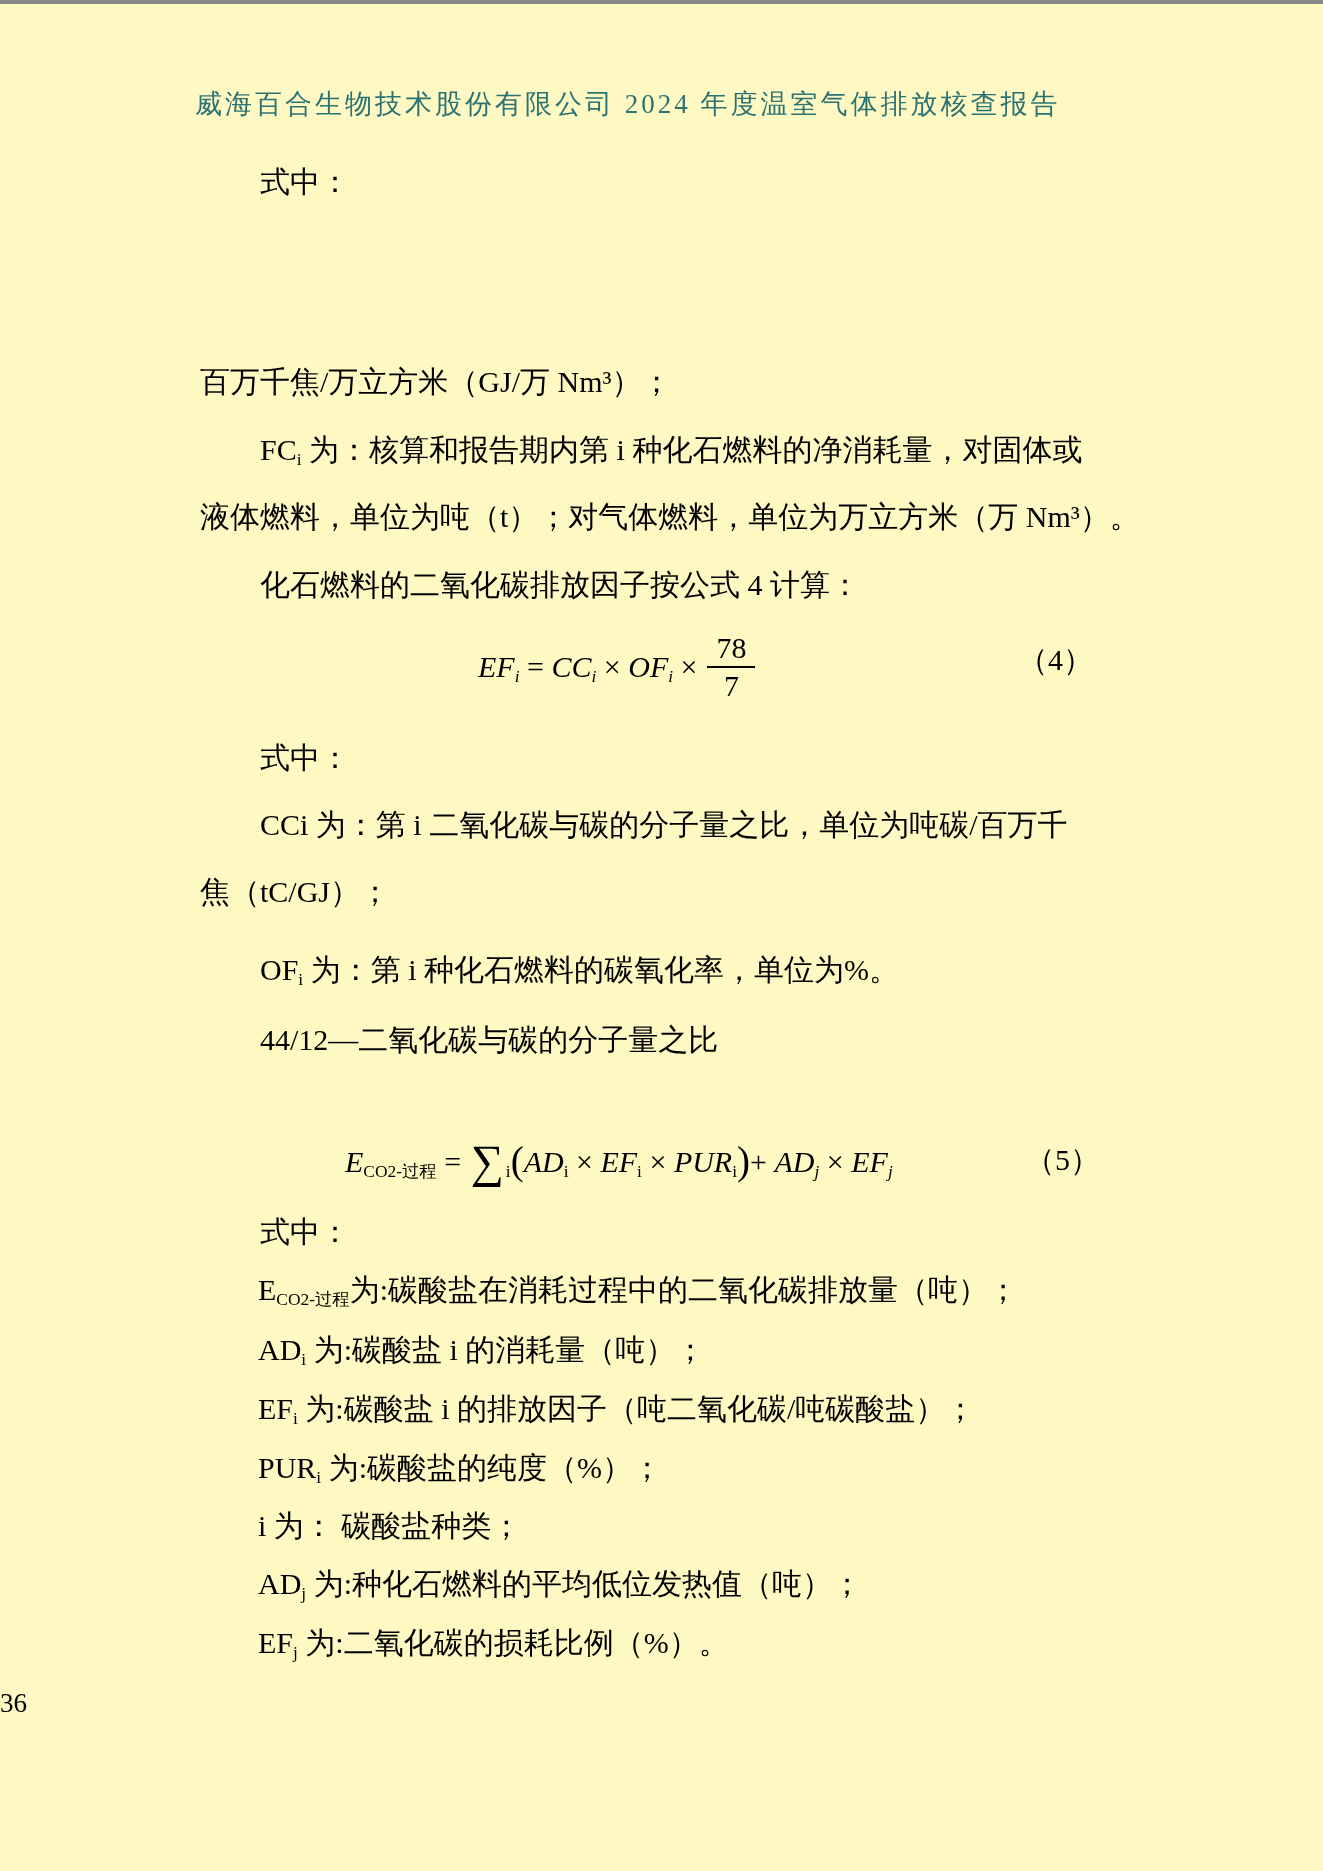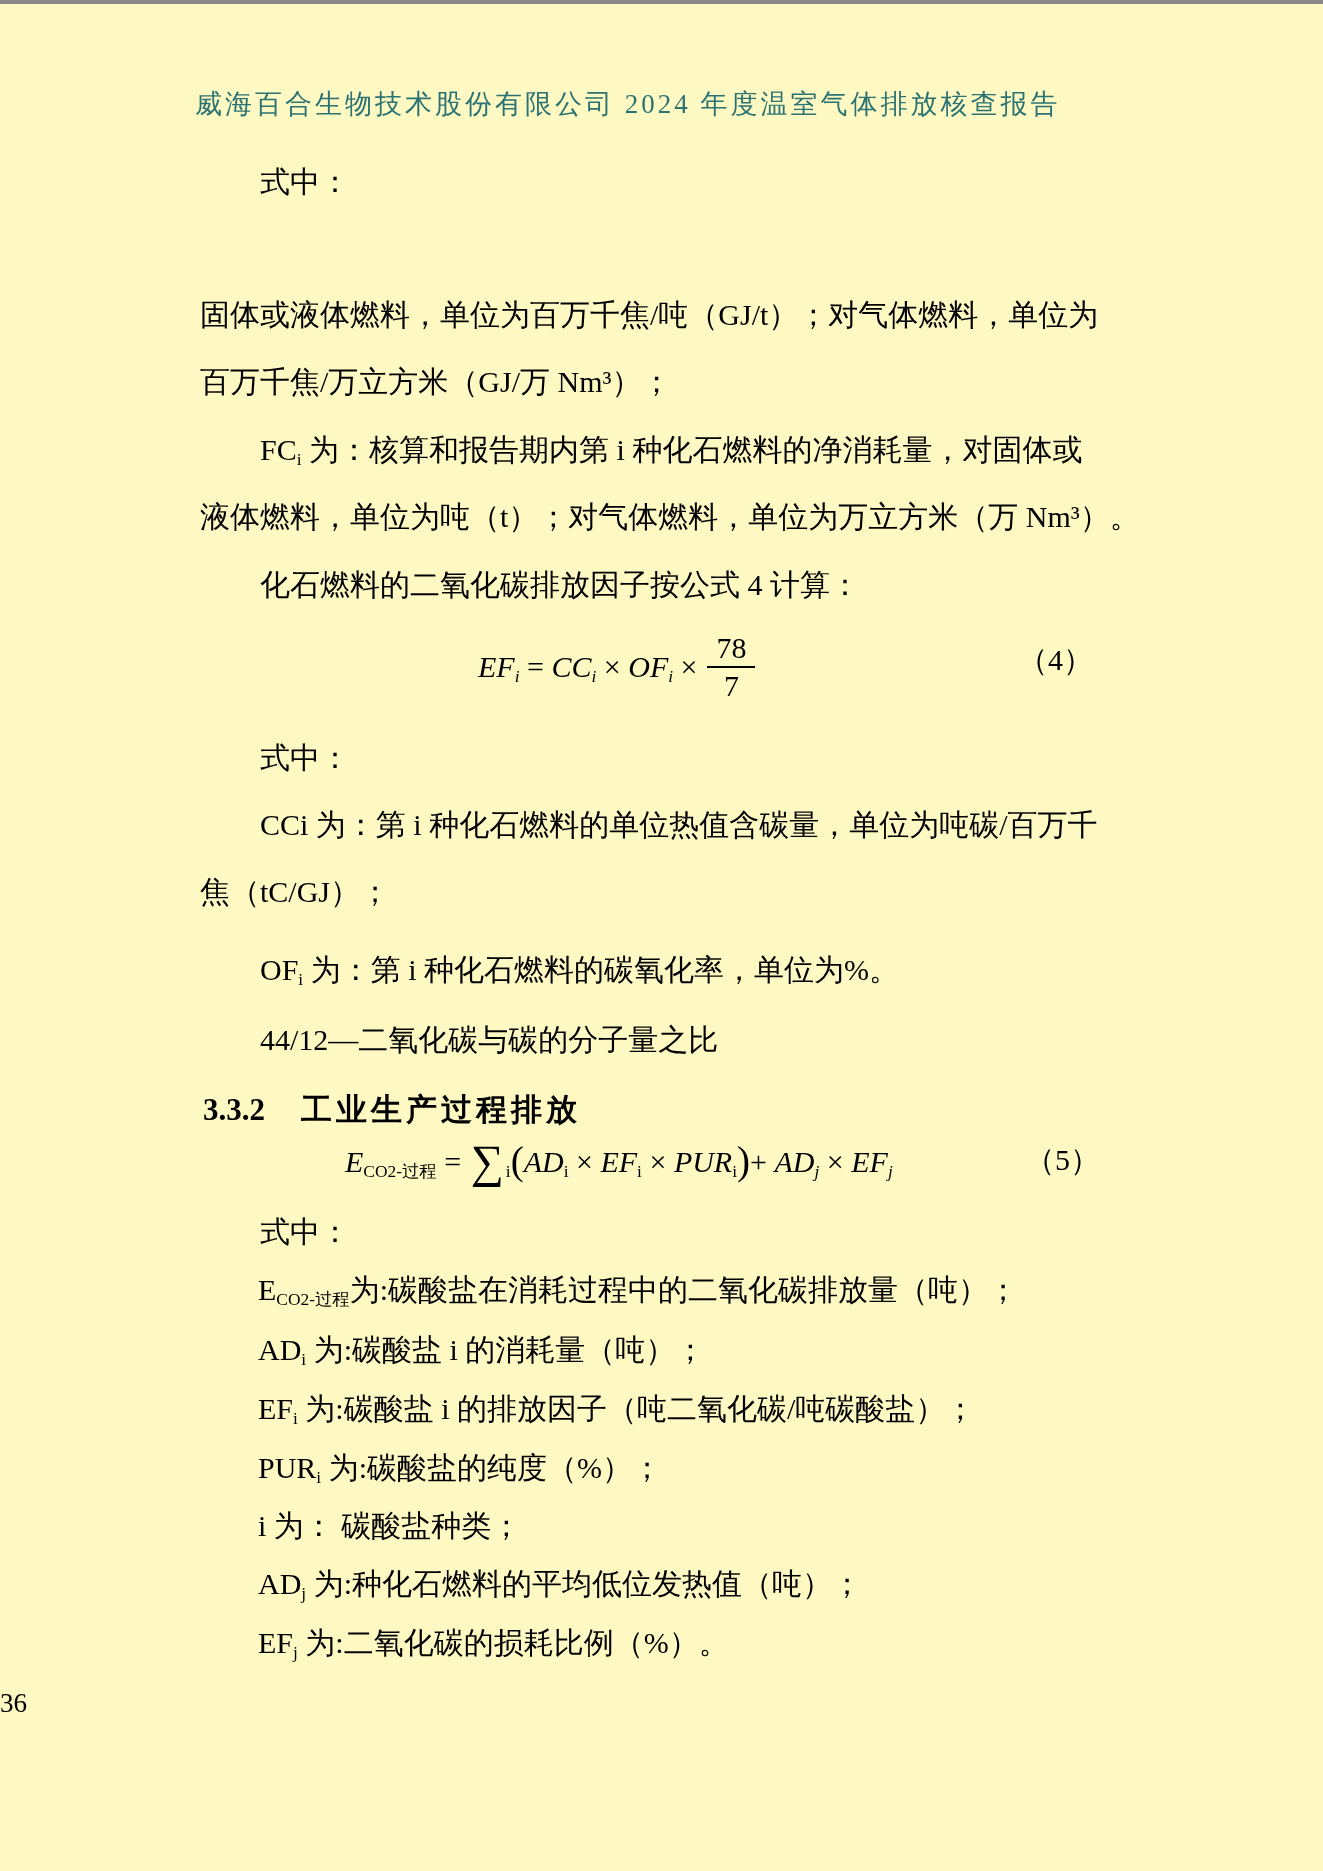--- a/index.html
+++ b/index.html
@@ -74,45 +74,41 @@
 </style>
 </head>
 <body>
 
 <div id="page">
 
   <div class="hdr">威海百合生物技术股份有限公司 2024 年度温室气体排放核查报告</div>
 
   <div class="line" style="top:160px;left:260px">式中：</div>
 
-  <div class="line" style="top:293px;left:200px">固体或液体燃料，单位为百万千焦/吨（GJ/t）；对气体燃料，单位为</div>
   <div class="line" style="top:360px;left:200px">百万千焦/万立方米（GJ/万 Nm³）；</div>
 
   <div class="line" style="top:428px;left:260px"><span>FC</span><span class="sub">i</span><span> 为：核算和报告期内第 i 种化石燃料的净消耗量，对固体或</span></div>
   <div class="line" style="top:495px;left:200px">液体燃料，单位为吨（t）；对气体燃料，单位为万立方米（万 Nm³）。</div>
 
   <div class="line" style="top:563px;left:260px">化石燃料的二氧化碳排放因子按公式 4 计算：</div>
 
   <div class="formula" style="top:628px;left:478px">
     <span class="f4-pre"><span class="it">EF</span><span class="sub it">i</span><span class="op"> = </span><span class="it">CC</span><span class="sub it">i</span><span class="op"> × </span><span class="it">OF</span><span class="sub it">i</span><span class="op"> × </span></span><span class="frac"><span class="num">78</span><span class="den">7</span></span>
   </div>
   <div class="eq-label" style="top:636px;left:1018px">（4）</div>
 
   <div class="line" style="top:736px;left:260px">式中：</div>
 
-  <div class="line" style="top:803px;left:260px">CCi 为：第 i 种化石燃料的单位热值含碳量，单位为吨碳/百万千</div>
+  <div class="line" style="top:803px;left:260px">CCi 为：第 i 二氧化碳与碳的分子量之比，单位为吨碳/百万千</div>
   <div class="line" style="top:870px;left:200px">焦（tC/GJ）；</div>
 
   <div class="line" style="top:948px;left:260px"><span>OF</span><span class="sub">i</span><span> 为：第 i 种化石燃料的碳氧化率，单位为%。</span></div>
 
   <div class="line" style="top:1018px;left:260px">44/12—二氧化碳与碳的分子量之比</div>
 
-  <div class="heading">
-    <span class="h-num">3.3.2</span><span class="h-title">工业生产过程排放</span>
-  </div>
 
   <div class="formula" style="top:1126px;left:345px"><span class="it">E</span><span class="sub">CO2-过程</span><span class="op"> = </span><span class="sum">∑</span><span class="sub">i</span><span class="paren">(</span><span class="it">AD</span><span class="sub">i</span><span class="op"> × </span><span class="it">EF</span><span class="sub">i</span><span class="op"> × </span><span class="it">PUR</span><span class="sub">i</span><span class="paren">)</span><span class="op">+ </span><span class="it">AD</span><span class="sub it">j</span><span class="op"> × </span><span class="it">EF</span><span class="sub it">j</span></div>
   <div class="eq-label" style="top:1136px;left:1025px">（5）</div>
 
   <div class="line" style="top:1210px;left:260px">式中：</div>
 
   <div class="line" style="top:1268px;left:258px"><span>E</span><span class="sub">CO2-过程</span><span>为:碳酸盐在消耗过程中的二氧化碳排放量（吨）；</span></div>
   <div class="line" style="top:1328px;left:258px"><span>AD</span><span class="sub">i</span><span> 为:碳酸盐 i 的消耗量（吨）；</span></div>
   <div class="line" style="top:1387px;left:258px"><span>EF</span><span class="sub">i</span><span> 为:碳酸盐 i 的排放因子（吨二氧化碳/吨碳酸盐）；</span></div>
   <div class="line" style="top:1446px;left:258px"><span>PUR</span><span class="sub">i</span><span> 为:碳酸盐的纯度（%）；</span></div>

